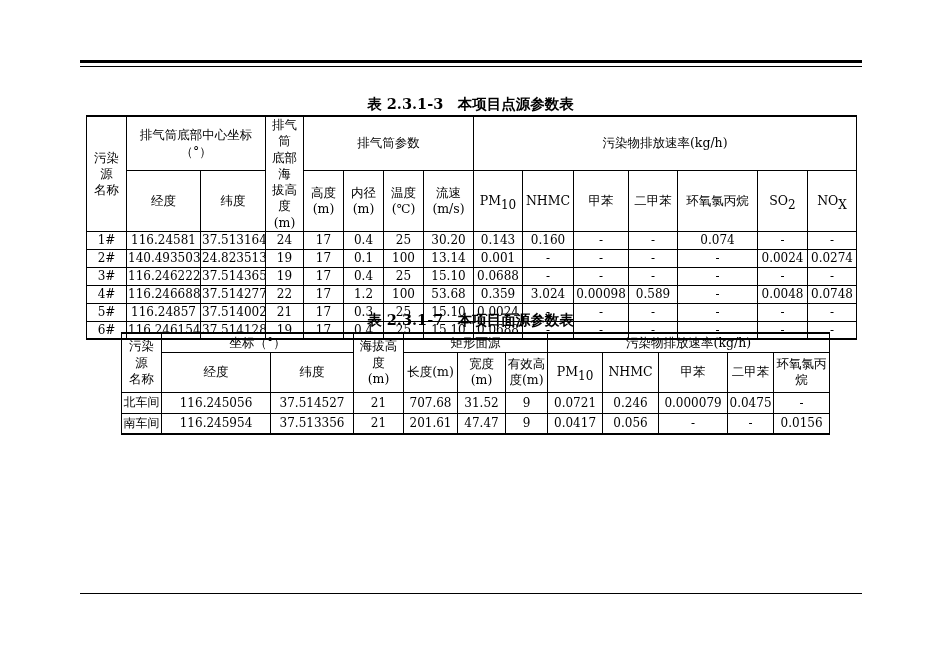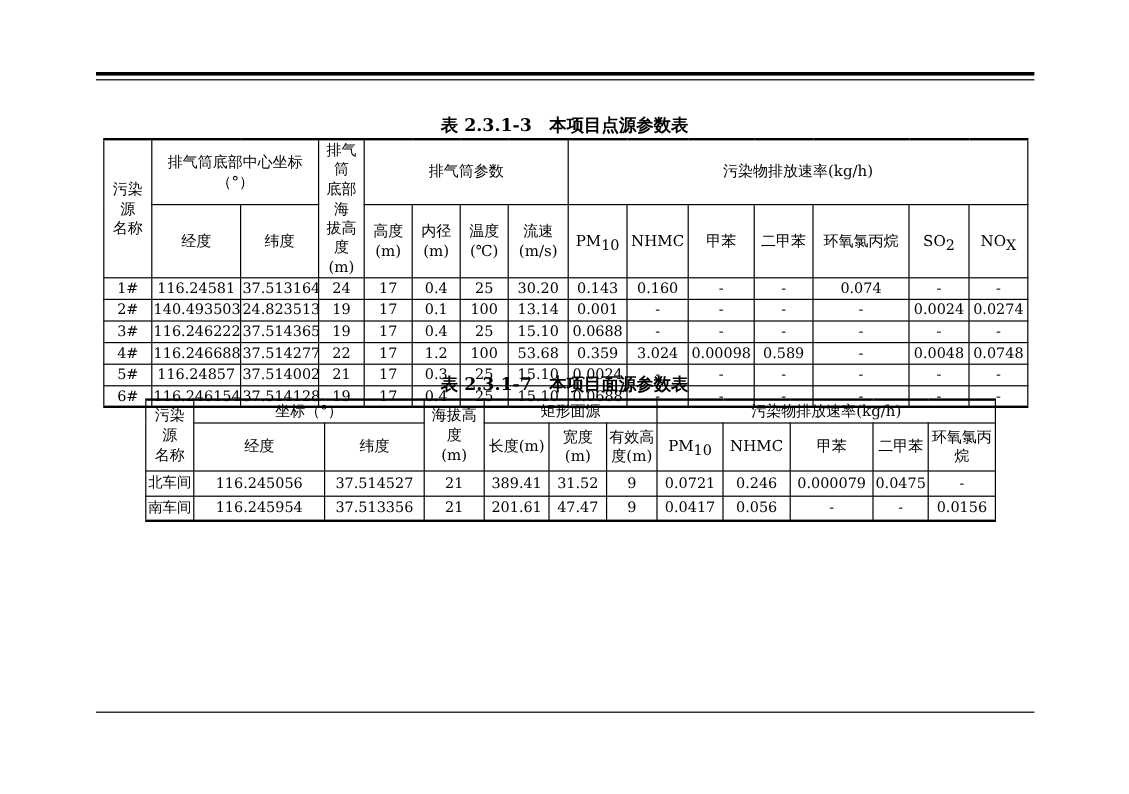--- a/index.html
+++ b/index.html
@@ -325,21 +325,21 @@
         <th>二甲苯</th>
         <th>环氧氯丙烷</th>
       </tr>
     </thead>
     <tbody>
         <tr>
           <td>北车间</td>
           <td>116.245056</td>
           <td>37.514527</td>
           <td>21</td>
-          <td>389.41</td>
+          <td>707.68</td>
           <td>31.52</td>
           <td>9</td>
           <td>0.0721</td>
           <td>0.246</td>
           <td>0.000079</td>
           <td>0.0475</td>
           <td>-</td>
         </tr>
         <tr>
           <td>南车间</td>

